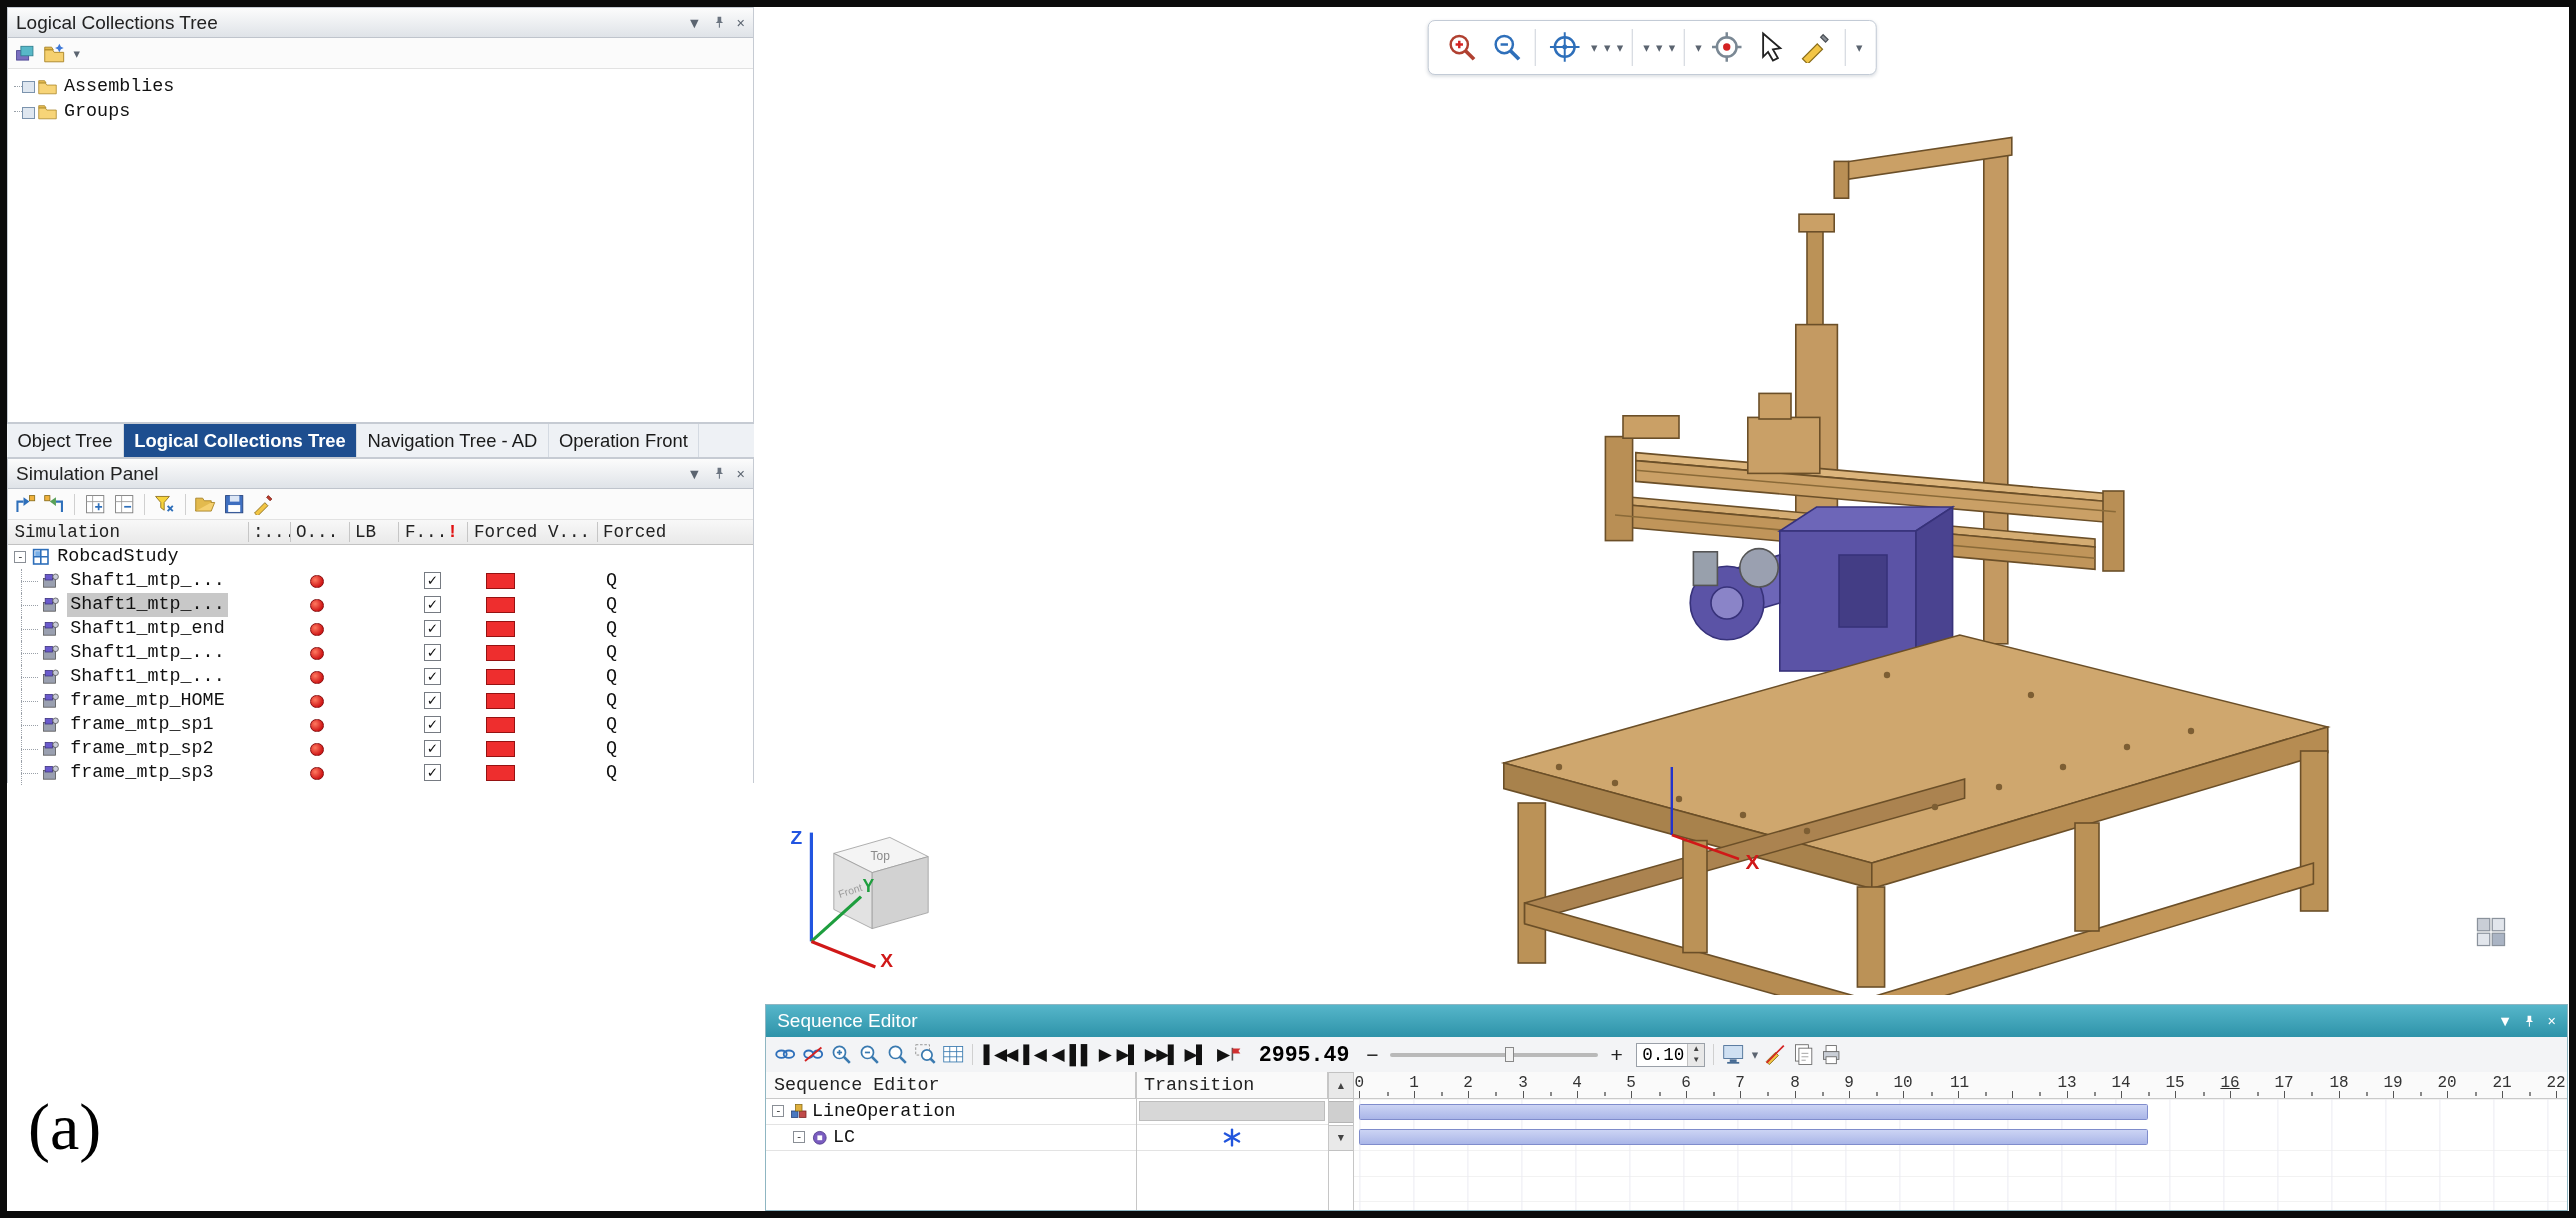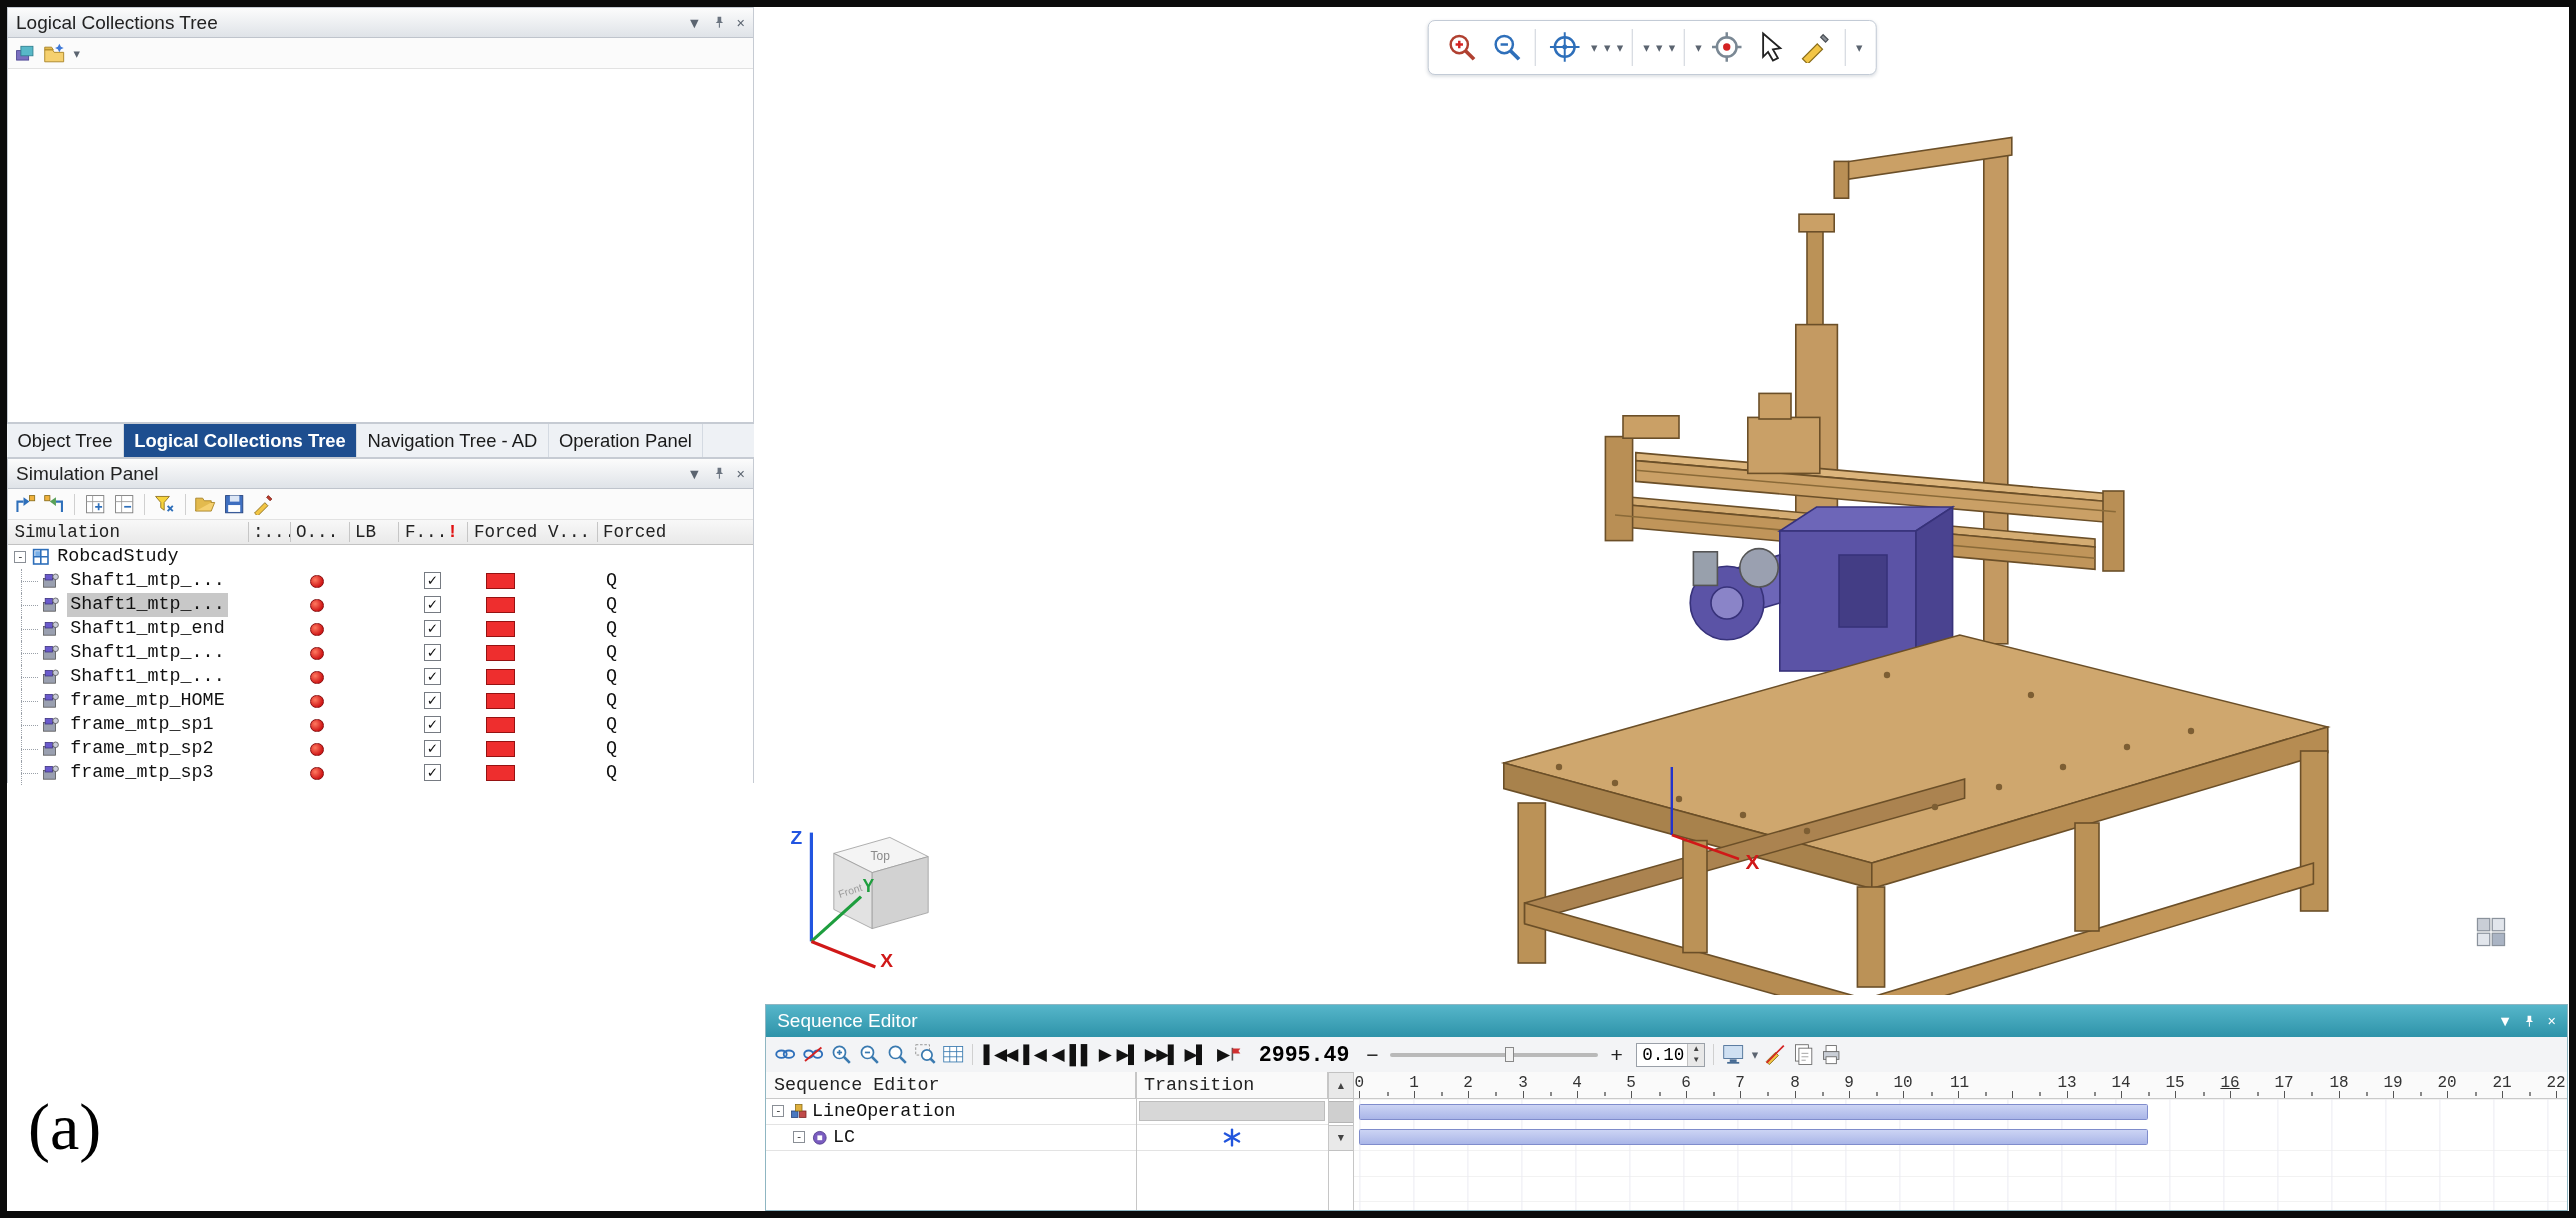--- a/index.html
+++ b/index.html
@@ -127,27 +127,45 @@
           <rect x="3" y="10" width="14" height="11" fill="#7a6fc0" stroke="#4a4390"></rect>
           <rect x="8" y="5" width="14" height="11" fill="#58b8c8" stroke="#2e7f8f"></rect>
         </svg>
       <svg viewBox="0 0 26 26">
           <path d="M2 9h9l2 3h11v11H2z" fill="#f5d06f" stroke="#a57f1e"></path>
           <path d="M2 9V6h8l2 3z" fill="#e3ba4e" stroke="#a57f1e"></path>
           <path d="M19 2l1.8 3.6L24 7l-3.2 1.4L19 12l-1.8-3.6L14 7l3.2-1.4z" fill="#3f79d8"></path>
         </svg>
       <span class="caret">▾</span>
     </div>
+    <div class="tree" id="collections-tree">
+        <div class="tree-item">
+          <span class="titem-box"></span>
+          <svg viewBox="0 0 26 22">
+            <path d="M1 6h9l2 3h13v12H1z" fill="#f7d478" stroke="#a57f1e"></path>
+            <path d="M1 6V3h8l2 3z" fill="#e8bf55" stroke="#a57f1e"></path>
+          </svg>
+          <span class="tree-label mono">Assemblies</span>
+        </div>
+        <div class="tree-item">
+          <span class="titem-box"></span>
+          <svg viewBox="0 0 26 22">
+            <path d="M1 6h9l2 3h13v12H1z" fill="#f7d478" stroke="#a57f1e"></path>
+            <path d="M1 6V3h8l2 3z" fill="#e8bf55" stroke="#a57f1e"></path>
+          </svg>
+          <span class="tree-label mono">Groups</span>
+        </div>
+      </div>
   </section>
 
   <nav class="tree-tabs" id="tree-tabs">
       <div class="tab">Object Tree</div>
       <div class="tab active">Logical Collections Tree</div>
       <div class="tab">Navigation Tree - AD</div>
-      <div class="tab">Operation Panel</div>
+      <div class="tab">Operation Front</div>
     </nav>
 
   <section class="dock" id="simulation">
     <header class="panel-header">
       <span class="ph-title">Simulation Panel</span>
       <span class="ph-btns">
         <span>▼</span>
         <svg class="pin" viewBox="0 0 14 14">
             <path d="M5 1h4v5l2 2H3l2-2z" fill="#6b7480"></path>
             <rect x="6.4" y="8" width="1.2" height="5" fill="#6b7480"></rect>

